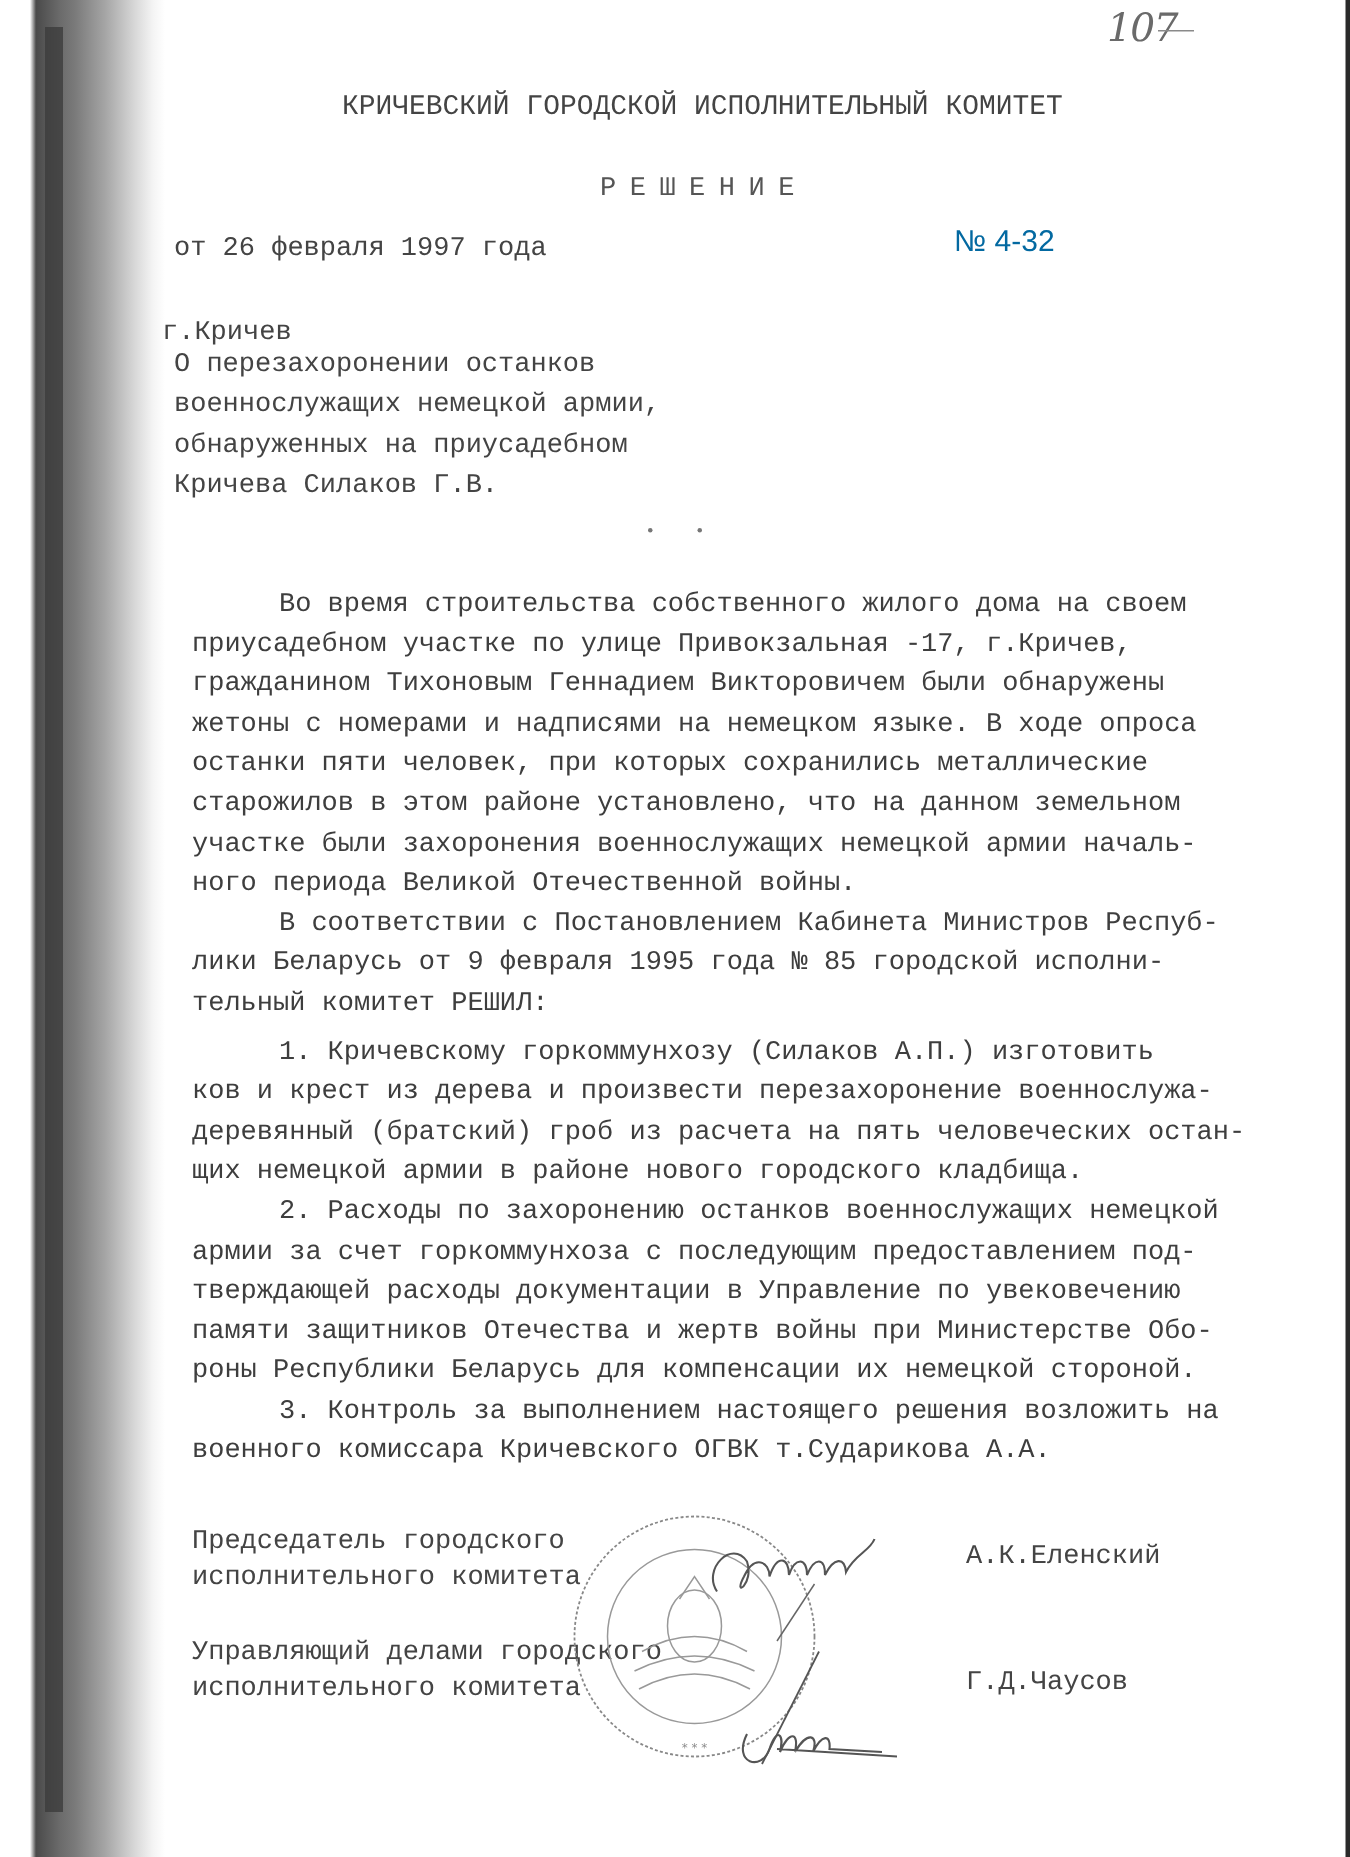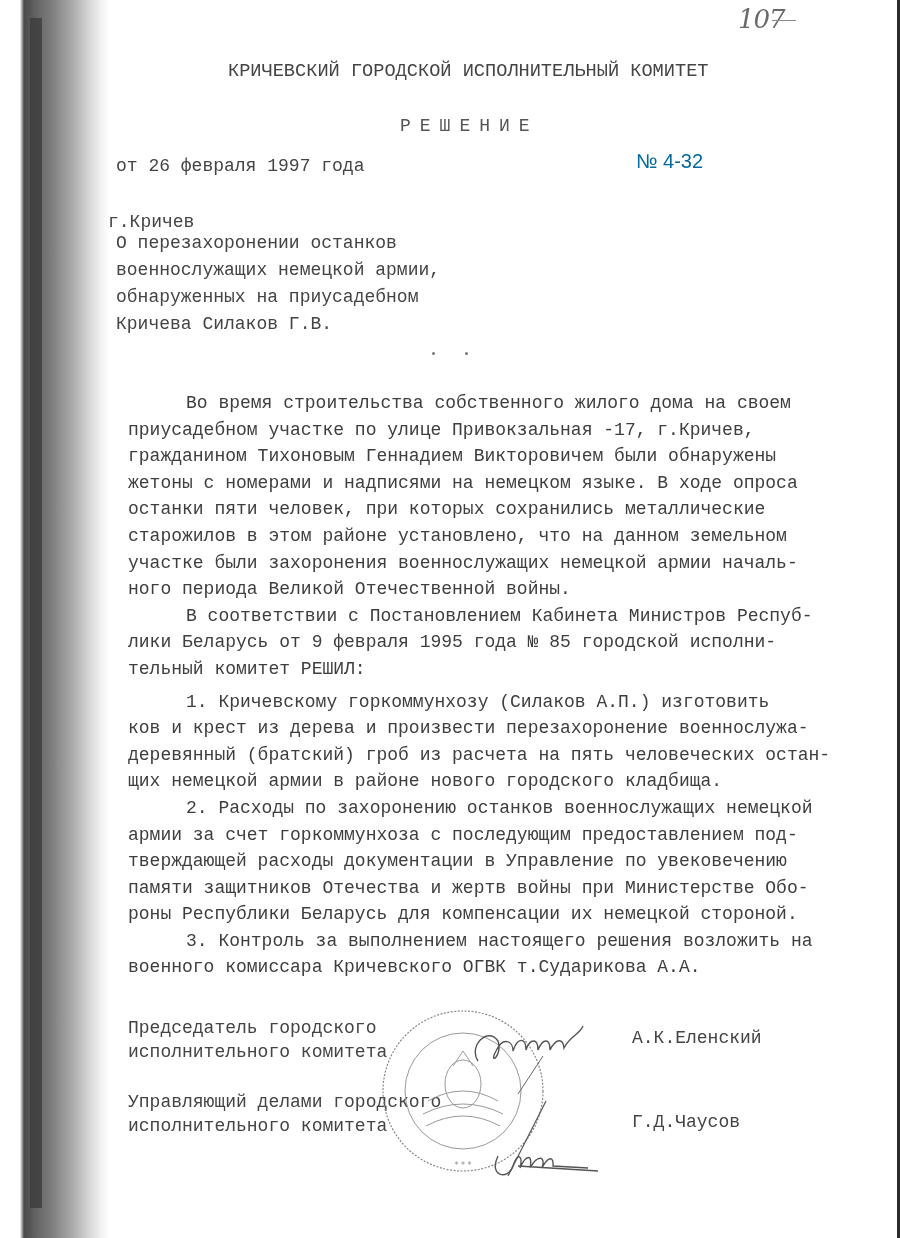--- a/index.html
+++ b/index.html
@@ -142,21 +142,21 @@
       left: 0;
       font-size: 18px;
       line-height: 24px;
       color: #444;
     }
     .sig-block div { white-space: nowrap; }
     .sig-block.one { top: 0; }
     .sig-block.two { top: 74px; }
     .sig-name {
       position: absolute;
-      left: 504px;
+      left: 516px;
       font-size: 18px;
       color: #444;
       white-space: nowrap;
     }
     .sig-name.one { top: 12px; }
     .sig-name.two { top: 96px; }
     .seal {
       position: absolute;
       left: 250px;
       top: -10px;

